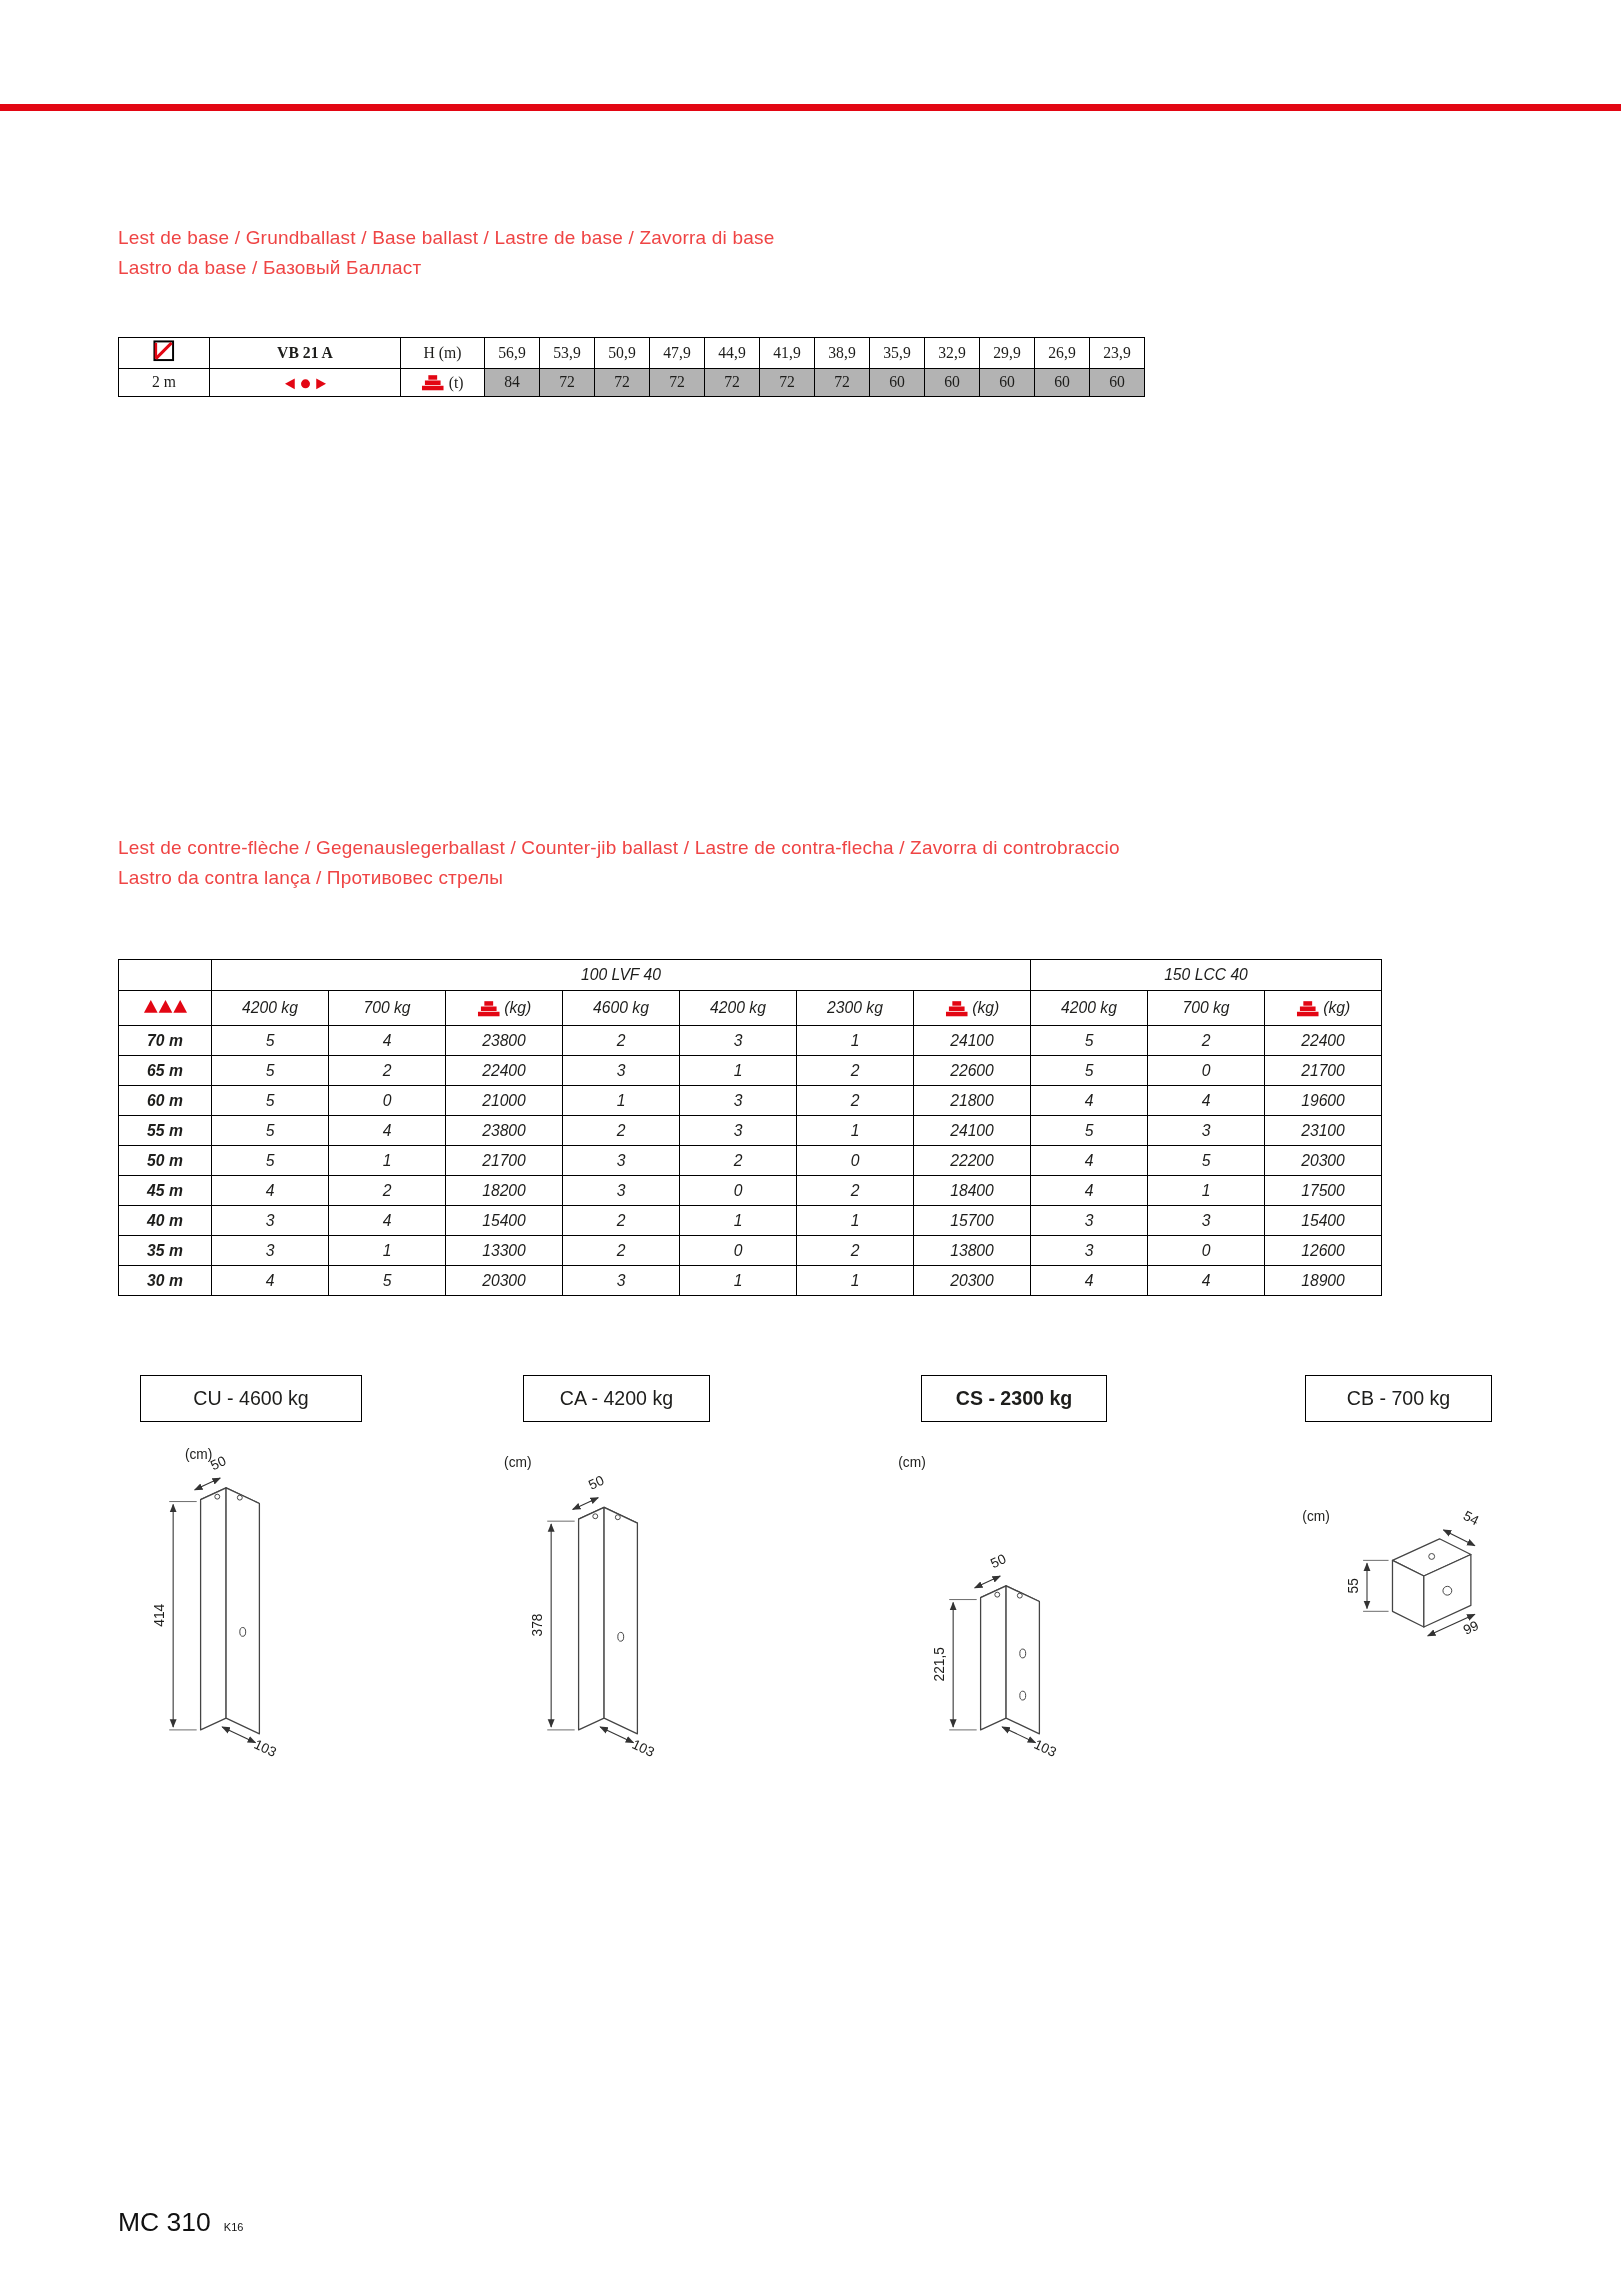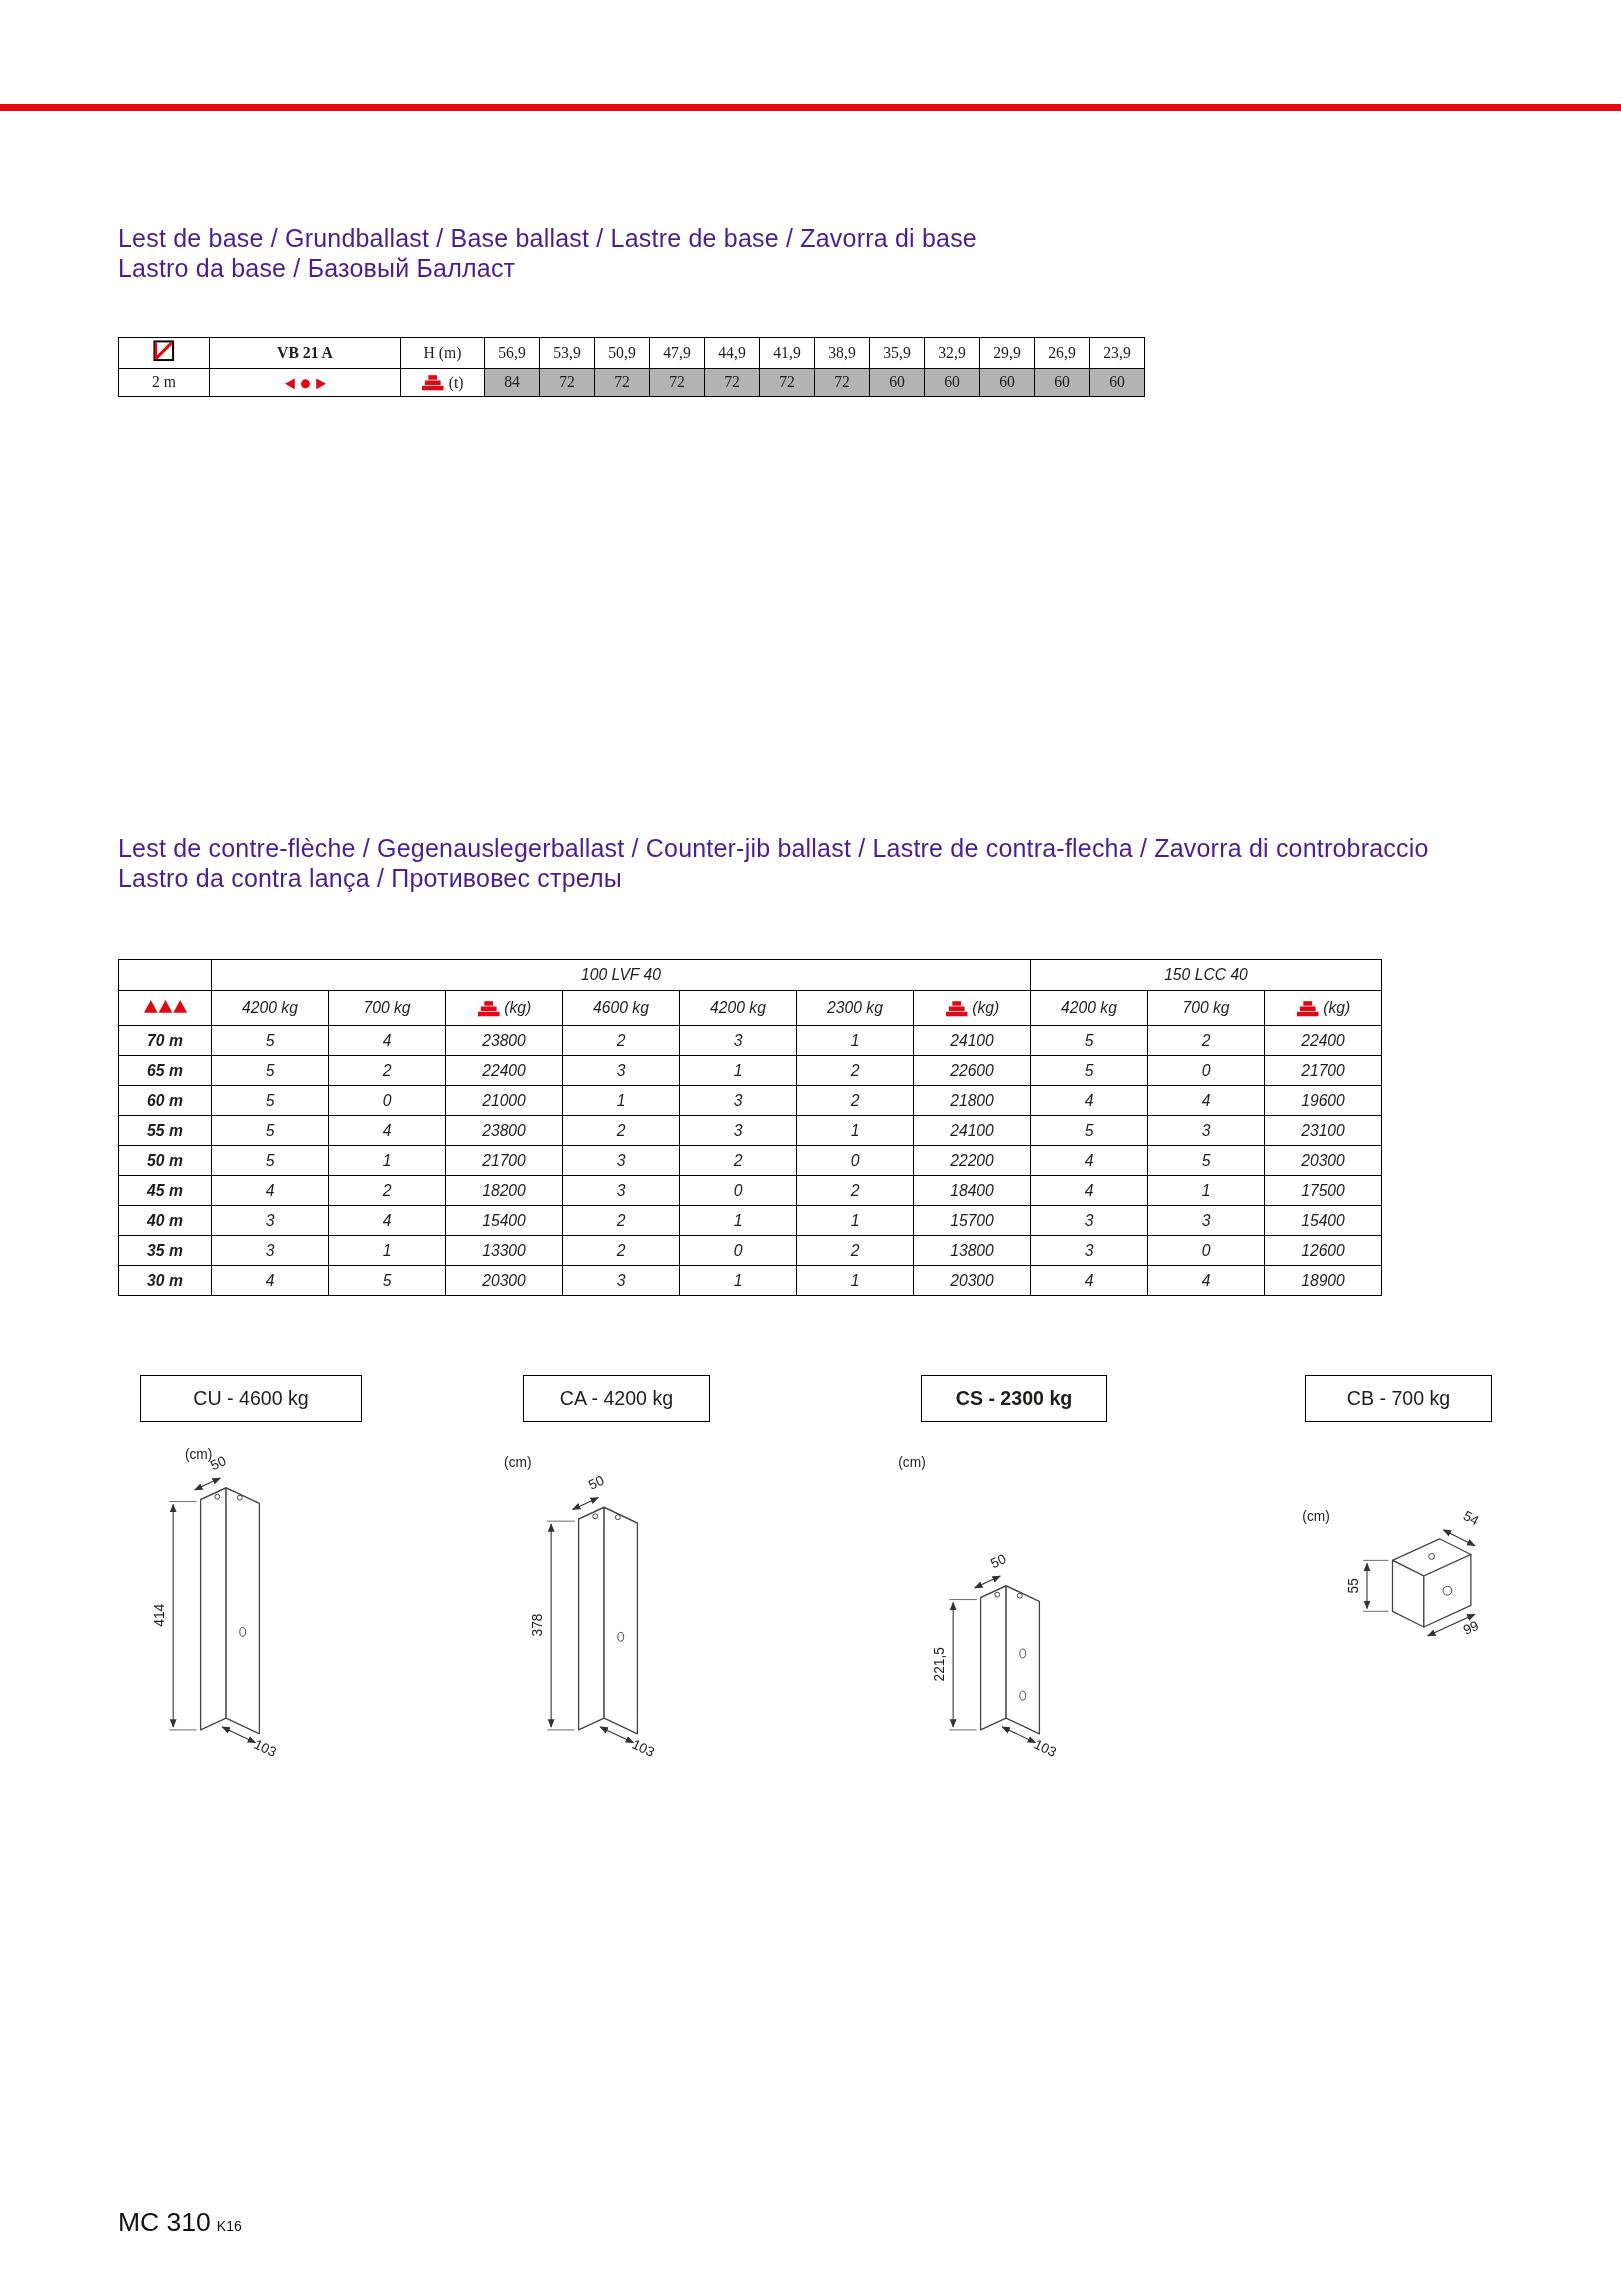--- a/index.html
+++ b/index.html
@@ -1,38 +1,38 @@
 <!DOCTYPE html>
 <html><head>
 <meta charset="utf-8">
 <style>
   * { margin:0; padding:0; box-sizing:border-box; }
   html,body { background:#ffffff; }
   .page { position:relative; width:1621px; height:2293px; background:#fff;
           font-family:"Liberation Sans", sans-serif; color:#1d1d1b; overflow:hidden; }
   .top-rule { position:absolute; left:0; top:104px; width:1621px; height:6.9px; background:#e30613; }
-  .sec-title { position:absolute; left:118px; font-size:25px; line-height:30px; color:#4c1d95; letter-spacing:0.2px; }
+  .sec-title { position:absolute; left:118px; font-size:19px; line-height:30px; color:#ef4444; letter-spacing:0.2px; }
   table.spec { position:absolute; border-collapse:collapse; table-layout:fixed; background:#fff; }
   table.spec td { border:1px solid #000; text-align:center; vertical-align:middle;
                   font-size:15.7px; padding:0; color:#1d1d1b; }
   td.nb { border:none; }
   .bold { font-weight:700; }
   td.gray { background:#b3b3b3; }
   .icoline { display:inline-flex; align-items:center; justify-content:center; gap:3.9px; vertical-align:middle; }
   .icoline svg { display:block; }
   .diag-label { position:absolute; height:47px; border:1px solid #000; background:#fff;
                 display:flex; align-items:center; justify-content:center; font-size:19.6px; }
   .diag { position:absolute; }
   .face { fill:#fff; stroke:#444; stroke-width:1.3; stroke-linejoin:round; }
   .hole { fill:#fff; stroke:#444; stroke-width:1; }
   .ext { stroke:#444; stroke-width:0.8; }
   .dimline { stroke:#333; stroke-width:1.1; }
   .dim { font-size:14px; fill:#1d1d1b; text-anchor:middle; font-family:"Liberation Sans", sans-serif; }
   .footer { position:absolute; left:118px; top:2207px; font-size:26.5px; color:#111; }
-  .footer .rev { font-size:14px; margin-left:6px; }
+  .footer .rev { font-size:11px; margin-left:13px; }
 </style>
 </head>
 <body>
 
 <div class="page">
 
   <div class="top-rule"></div>
 
   <div class="sec-title" style="top:223px;">
     <div>Lest de base / Grundballast / Base ballast / Lastre de base / Zavorra di base</div>

